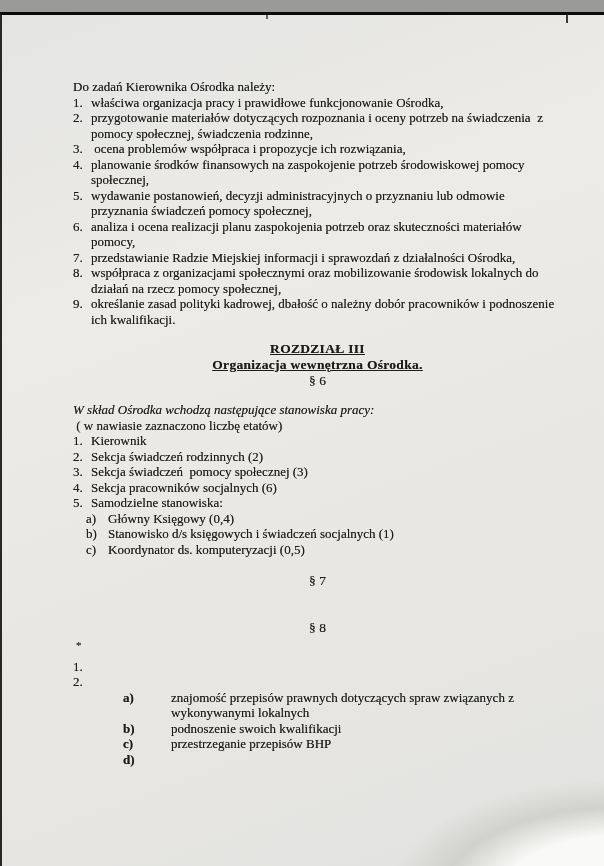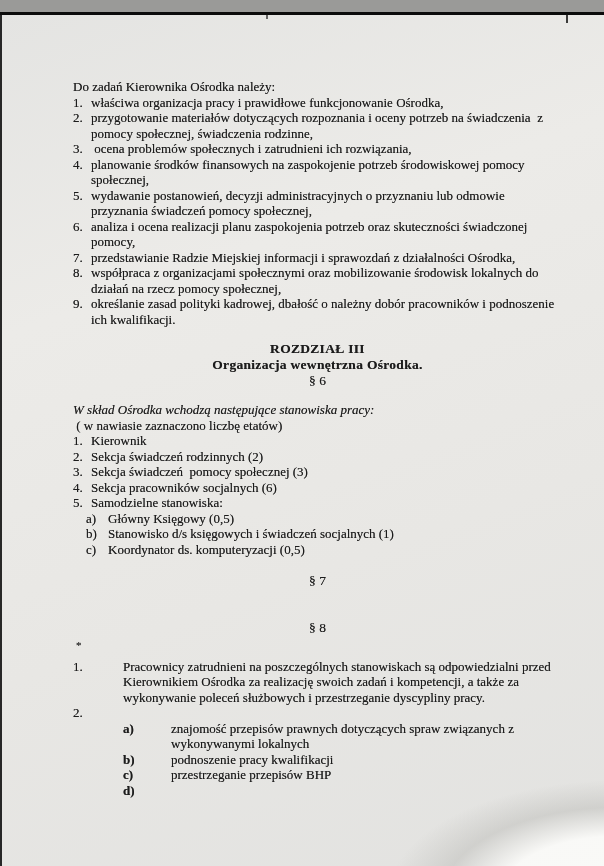--- a/index.html
+++ b/index.html
@@ -45,21 +45,21 @@
     padding: 67px 50px 0 65px;
     font-size: 13px;
     line-height: 15.5px;
   }
   .content p { margin: 0; }
   .t { white-space: pre-wrap; }
   .li { display: flex; align-items: flex-start; }
   .li .marker { flex: 0 0 18px; white-space: pre; }
   .li .text { flex: 1; white-space: pre-wrap; }
   .heading-block { margin-top: 14px; text-align: center; line-height: 16px; }
-  .h-bold { font-weight: bold; font-size: 13.5px; letter-spacing: 0.3px; }
+  .h-bold { font-weight: bold; font-size: 13.5px; letter-spacing: 0.3px; text-decoration: underline; }
   .h-reg { font-size: 13.5px; }
   .s6-line1 { margin-top: 13px !important; font-style: italic; }
   .sub-positions { margin-left: 13px; }
   .sub-positions .marker { flex: 0 0 22px; }
   .section-label { text-align: center; font-size: 13.5px; }
   .s7-label { margin-top: 16px !important; }
   .s7-para { margin-top: 9px !important; white-space: pre-wrap; }
   .s8-label { margin-top: 31px !important; }
   .footnote-mark { margin-top: 3px !important; margin-left: 3px !important; font-size: 11px; color: #2a2a2a; }
   .s8-items { margin-top: 5px; }
@@ -87,33 +87,33 @@
       <div class="li">
           <span class="marker">1.</span>
           <span class="text">właściwa organizacja pracy i prawidłowe funkcjonowanie Ośrodka,</span>
         </div>
       <div class="li">
           <span class="marker">2.</span>
           <span class="text">przygotowanie materiałów dotyczących rozpoznania i oceny potrzeb na świadczenia  z pomocy społecznej, świadczenia rodzinne,</span>
         </div>
       <div class="li">
           <span class="marker">3.</span>
-          <span class="text"> ocena problemów społecznych i zatrudnieni ich rozwiązania,</span>
+          <span class="text"> ocena problemów współpraca i propozycje ich rozwiązania,</span>
         </div>
       <div class="li">
           <span class="marker">4.</span>
           <span class="text">planowanie środków finansowych na zaspokojenie potrzeb środowiskowej pomocy społecznej,</span>
         </div>
       <div class="li">
           <span class="marker">5.</span>
           <span class="text">wydawanie postanowień, decyzji administracyjnych o przyznaniu lub odmowie przyznania świadczeń pomocy społecznej,</span>
         </div>
       <div class="li">
           <span class="marker">6.</span>
-          <span class="text">analiza i ocena realizacji planu zaspokojenia potrzeb oraz skuteczności świadczonej pomocy,</span>
+          <span class="text">analiza i ocena realizacji planu zaspokojenia potrzeb oraz skuteczności materiałów pomocy,</span>
         </div>
       <div class="li">
           <span class="marker">7.</span>
           <span class="text">przedstawianie Radzie Miejskiej informacji i sprawozdań z działalności Ośrodka,</span>
         </div>
       <div class="li">
           <span class="marker">8.</span>
           <span class="text">współpraca z organizacjami społecznymi oraz mobilizowanie środowisk lokalnych do działań na rzecz pomocy społecznej,</span>
         </div>
       <div class="li">
@@ -150,53 +150,52 @@
         </div>
       <div class="li">
           <span class="marker">5.</span>
           <span class="text">Samodzielne stanowiska:</span>
         </div>
     </div>
 
     <div class="list sub-positions">
       <div class="li">
           <span class="marker">a)</span>
-          <span class="text">Główny Księgowy (0,5)</span>
+          <span class="text">Główny Księgowy (0,4)</span>
         </div>
       <div class="li">
           <span class="marker">b)</span>
           <span class="text">Stanowisko d/s księgowych i świadczeń socjalnych (1)</span>
         </div>
       <div class="li">
           <span class="marker">c)</span>
           <span class="text">Koordynator ds. komputeryzacji (0,5)</span>
         </div>
     </div>
 
     <p class="section-label s7-label">§ 7</p>
 
     <p class="section-label s8-label">§ 8</p>
     <p class="footnote-mark">*</p>
 
     <div class="list s8-items">
       <div class="li">
           <span class="marker">1.</span>
-          <span class="text">Pracownicy zatrudnieni na poszczególnych stanowiskach są odpowiedzialni przed Kierownikiem Ośrodka za realizację swoich zadań i kompetencji, a także za wykonywanie poleceń służbowych i przestrzeganie dyscypliny pracy.</span>
         </div>
       <div class="li">
           <span class="marker">2.</span>
         </div>
       <div class="list duties">
         <div class="li">
             <span class="marker">a)</span>
             <span class="text">znajomość przepisów prawnych dotyczących spraw związanych z wykonywanymi lokalnych</span>
           </div>
         <div class="li">
             <span class="marker">b)</span>
-            <span class="text">podnoszenie pracy kwalifikacji</span>
+            <span class="text">podnoszenie swoich kwalifikacji</span>
           </div>
         <div class="li">
             <span class="marker">c)</span>
             <span class="text">przestrzeganie przepisów BHP</span>
           </div>
         <div class="li">
             <span class="marker">d)</span>
           </div>
       </div>
     </div>

